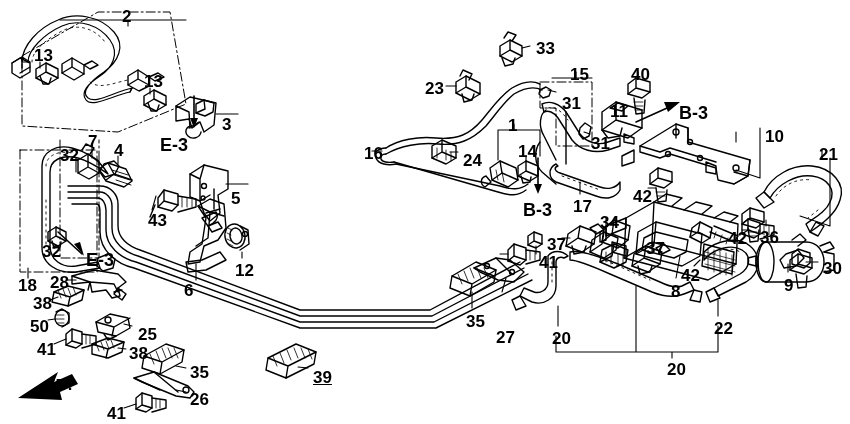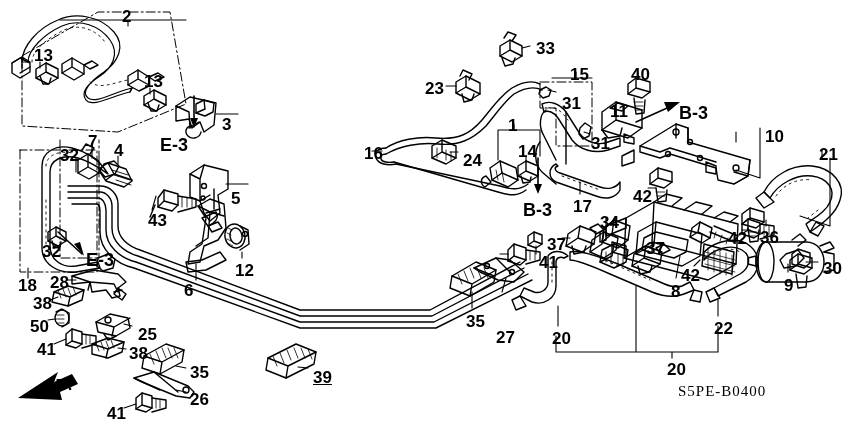--- a/index.html
+++ b/index.html
@@ -702,14 +702,13 @@
   <div class="lbl big" style="left:714px;top:320px;">22</div>
   <div class="lbl big" style="left:667px;top:361px;">20</div>
 
   <div class="sec" style="left:160px;top:135px;">E-3</div>
   <div class="sec" style="left:86px;top:250px;">E-3</div>
   <div class="sec" style="left:523px;top:200px;">B-3</div>
   <div class="sec" style="left:679px;top:103px;">B-3</div>
 
   <div class="frtxt" style="left:46px;top:377px;">FR.</div>
 
-  <div class="partno" style="left:678px;top:383px;">S5PE-B0400</div>
 </div>
 
 </body></html>

